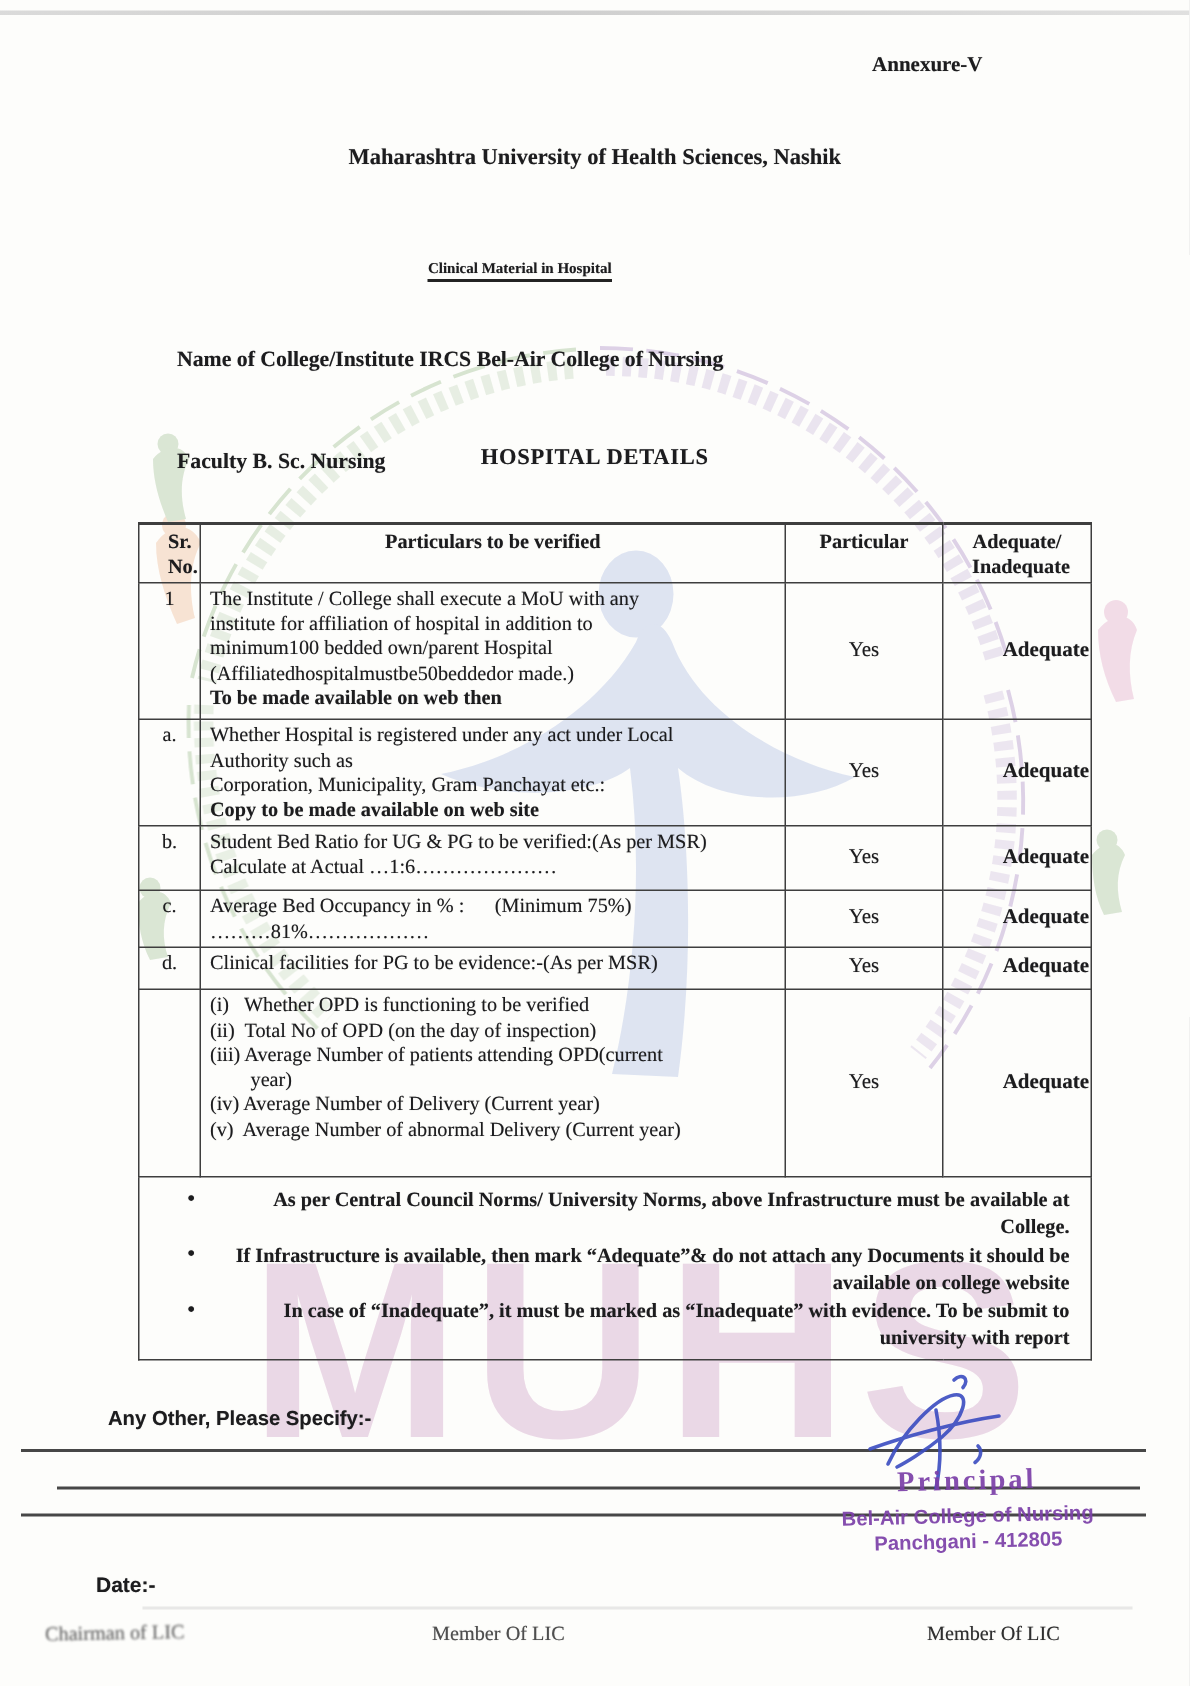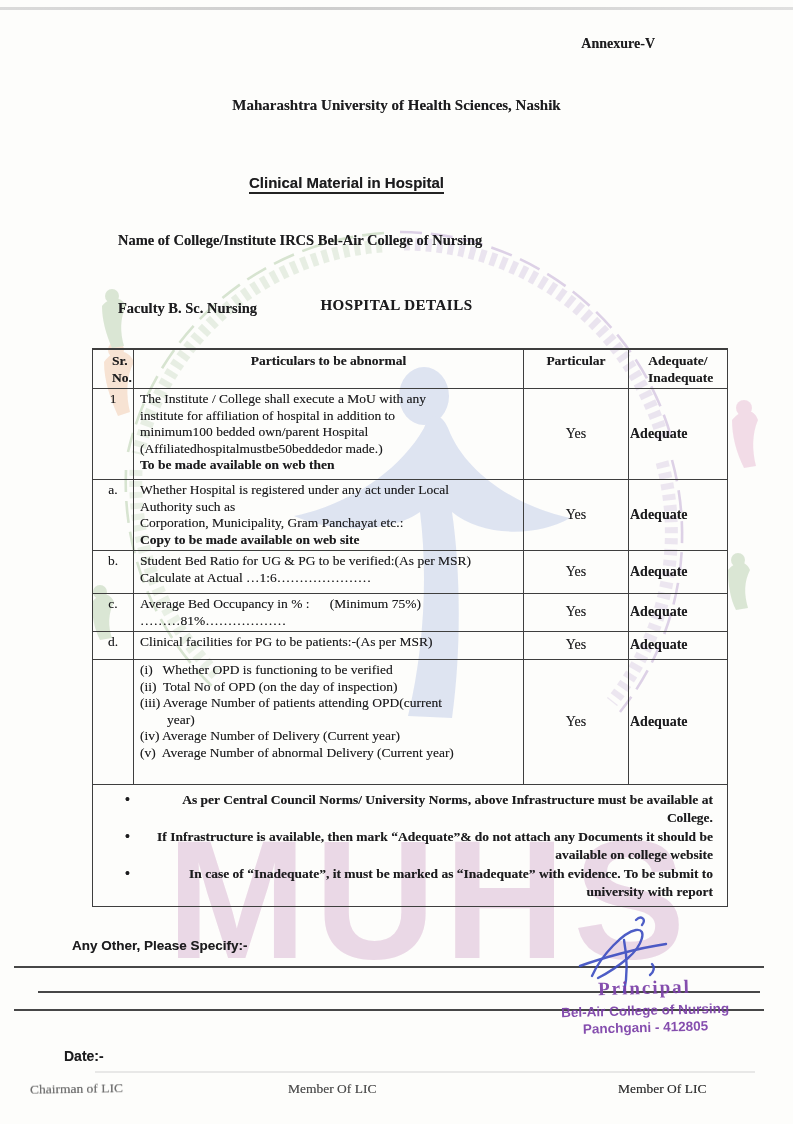--- a/index.html
+++ b/index.html
@@ -23,21 +23,21 @@
     background:linear-gradient(90deg,#cfcfcf,#bdbdbd 40%,#d6d6d6);opacity:.75;z-index:1;}
   .scan-smear{position:absolute;left:95px;top:1071px;width:660px;height:2px;background:#dedede;opacity:.7;z-index:1;}
 
   
   .content{position:absolute;left:0;top:0;width:793px;height:1124px;z-index:2;}
 
   .annexure{position:absolute;top:36px;right:138px;font-weight:bold;font-size:14px;}
   .title1{position:absolute;top:97px;left:0;width:793px;text-align:center;font-weight:bold;font-size:15px;}
   .title2{position:absolute;top:120px;left:0;width:793px;text-align:center;font-weight:bold;font-size:15px;}
   .section-head{position:absolute;top:174px;left:0;width:693px;text-align:center;
-    font-family:Liberation Sans, sans-serif;font-weight:bold;font-size:15px;}
+    font-family:Liberation Serif, serif;font-weight:bold;font-size:10px;}
   .section-head span{border-bottom:2px solid #232323;padding-bottom:1px;}
   .college-line{position:absolute;top:232px;left:118px;font-weight:bold;font-size:14.5px;}
   .faculty-line{position:absolute;top:264px;left:118px;font-weight:bold;font-size:14.5px;margin-top:36px;}
   .hosp-details{position:absolute;top:297px;left:0;width:793px;text-align:center;font-weight:bold;font-size:15px;letter-spacing:.5px;}
 
   
   table.details{
     position:absolute;left:92px;top:348px;width:635px;
     border-collapse:collapse;table-layout:fixed;
     font-size:13.5px;line-height:16.5px;
@@ -46,21 +46,21 @@
   table.details col.c-part{width:390px;}
   table.details col.c-yes{width:105px;}
   table.details col.c-adq{width:99px;}
   table.details th, table.details td{border:1.6px solid #3e3e3e;}
   table.details tr:first-child th{border-top-width:2px;}
   table.details th{font-weight:bold;text-align:center;vertical-align:top;white-space:pre-wrap;padding:2px 19px;font-size:13.5px;line-height:17px;}
   td.sr{ text-align:center;vertical-align:top;padding-top:2px;}
   td.part{ vertical-align:top;padding:2px 4px 2px 6px;white-space:pre-wrap;}
   td.part .bnote{font-weight:bold;display:block;}
   td.yes{ text-align:center;vertical-align:middle;font-size:14px;}
-  td.adq{ text-align:left;vertical-align:middle;font-weight:bold;font-size:14px;}
+  td.adq{ text-align:right;vertical-align:middle;font-weight:bold;font-size:14px;}
   tr.r-h{height:38px;} tr.r0{height:91px;} tr.r1{height:64px;} tr.r2{height:43px;}
   tr.r3{height:38px;} tr.r4{height:28px;} tr.r5{height:125px;} tr.r-notes{height:113px;}
   td.notes-cell{vertical-align:top;padding:6px 14px 4px 0;}
   .note{position:relative;padding-left:60px;font-weight:bold;font-size:13.5px;line-height:17.5px;margin-bottom:2px;text-align:right;}
   .note::before{content:"\2022";position:absolute;left:32px;top:0;font-size:14px;}
 
   
   .declaration{position:absolute;left:64px;top:898px;width:688px;font-weight:bold;font-size:14px;line-height:19px;text-indent:52px;}
   .any-other{position:absolute;left:72px;top:938px;font-family:"Liberation Sans", sans-serif;font-weight:bold;font-size:13.5px;}
   .sig-line{position:absolute;height:2px;background:rgba(45,45,45,.88);}
@@ -145,21 +145,21 @@
       <colgroup>
           <col class="c-sr">
           <col class="c-part">
           <col class="c-yes">
           <col class="c-adq">
         </colgroup>
       <tbody>
           <tr class="r-h">
         <th>Sr.
 No.</th>
-        <th>Particulars to be abnormal</th>
+        <th>Particulars to be verified</th>
         <th>Particular</th>
         <th>Adequate/
 Inadequate</th>
       </tr>
       <tr class="r0">
         <td class="sr">1</td>
         <td class="part"><span>The Institute / College shall execute a MoU with any
 institute for affiliation of hospital in addition to
 minimum100 bedded own/parent Hospital
 (Affiliatedhospitalmustbe50beddedor made.)</span><span class="bnote">To be made available on web then</span></td>
@@ -183,21 +183,21 @@
       </tr>
       <tr class="r3">
         <td class="sr">c.</td>
         <td class="part"><span>Average Bed Occupancy in % :      (Minimum 75%)
 ………81%………………</span></td>
         <td class="yes">Yes</td>
         <td class="adq">Adequate</td>
       </tr>
       <tr class="r4">
         <td class="sr">d.</td>
-        <td class="part"><span>Clinical facilities for PG to be patients:-(As per MSR)</span></td>
+        <td class="part"><span>Clinical facilities for PG to be evidence:-(As per MSR)</span></td>
         <td class="yes">Yes</td>
         <td class="adq">Adequate</td>
       </tr>
       <tr class="r5">
         <td class="sr"></td>
         <td class="part"><span>(i)   Whether OPD is functioning to be verified
 (ii)  Total No of OPD (on the day of inspection)
 (iii) Average Number of patients attending OPD(current
         year)
 (iv) Average Number of Delivery (Current year)

